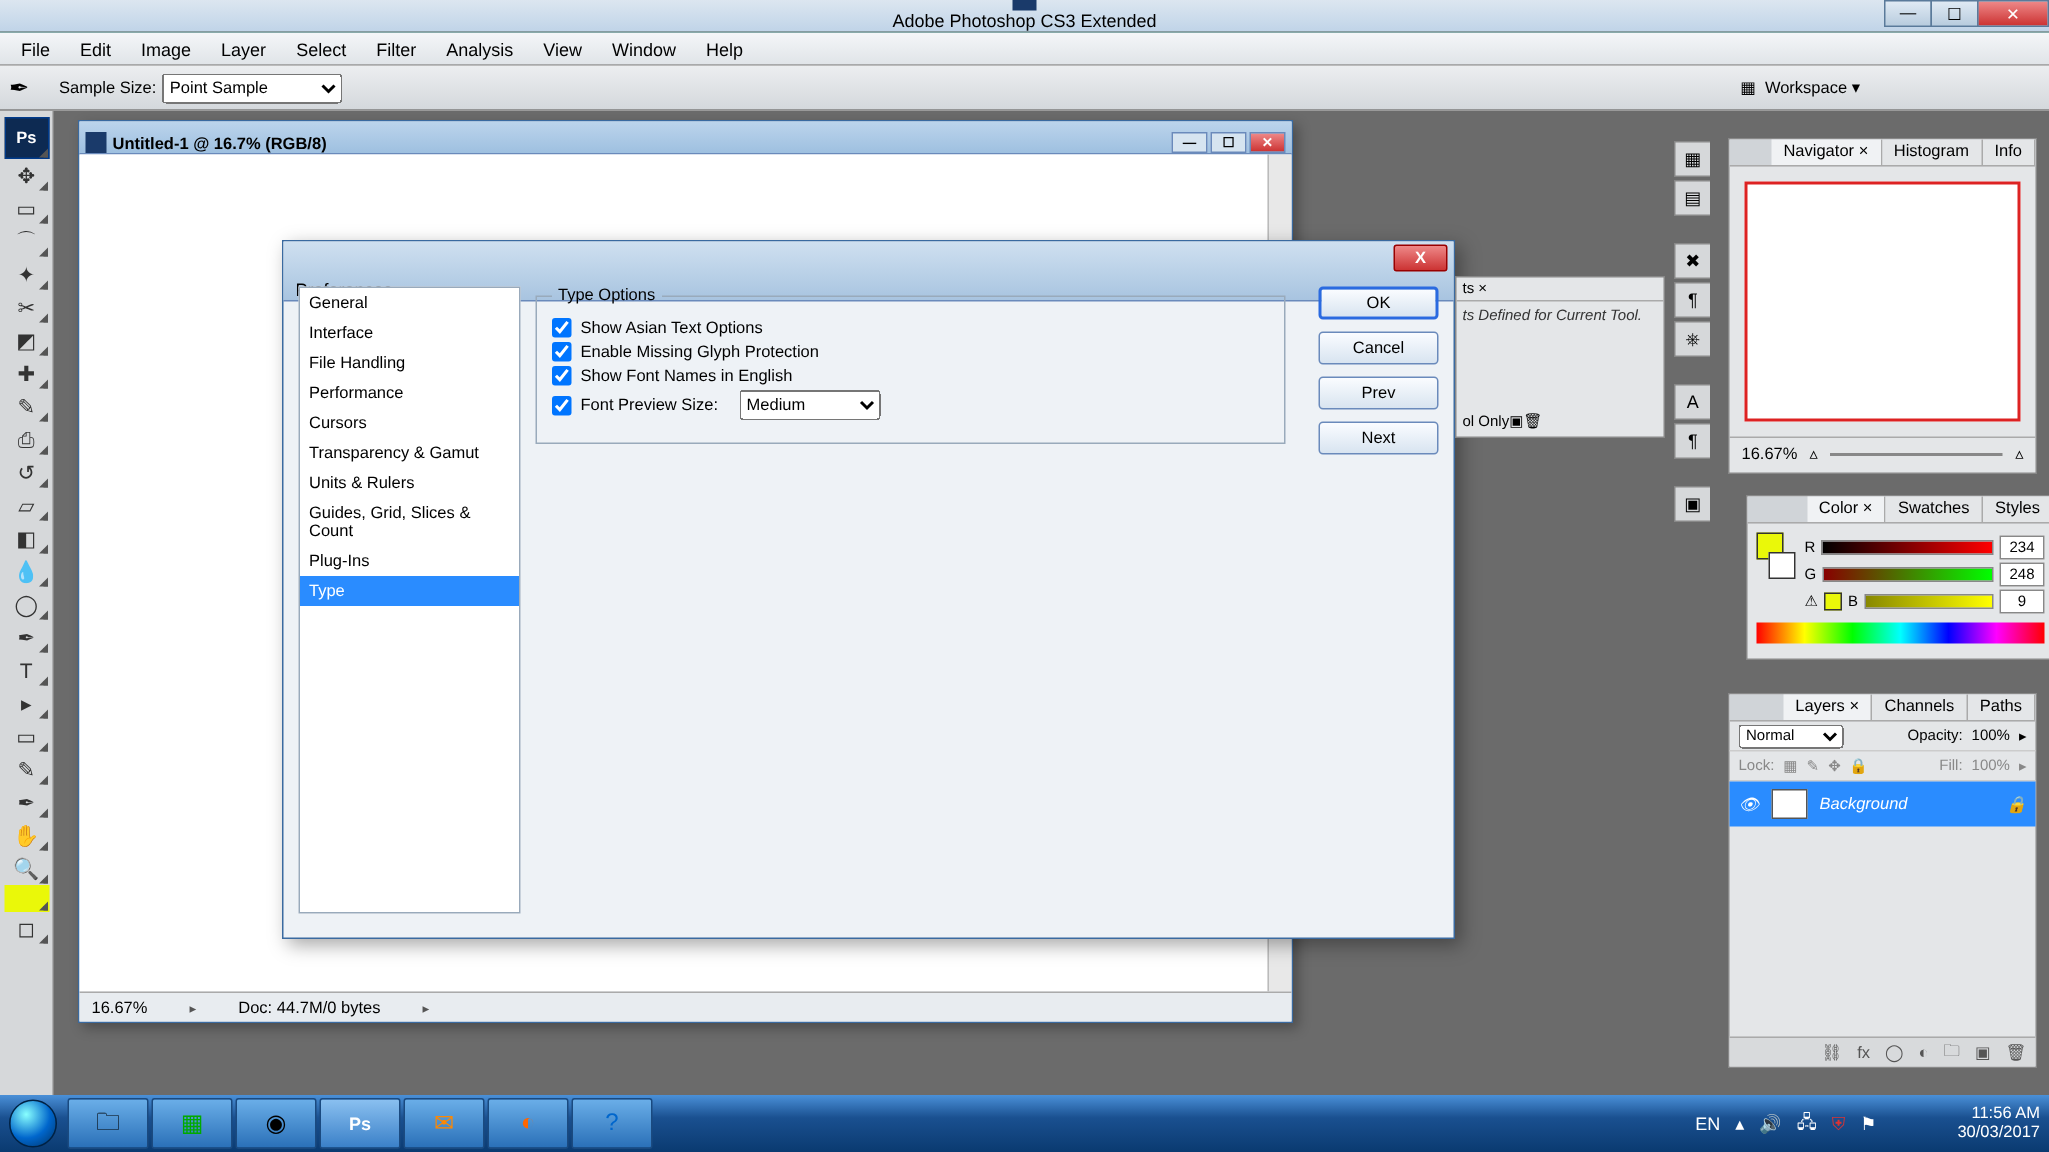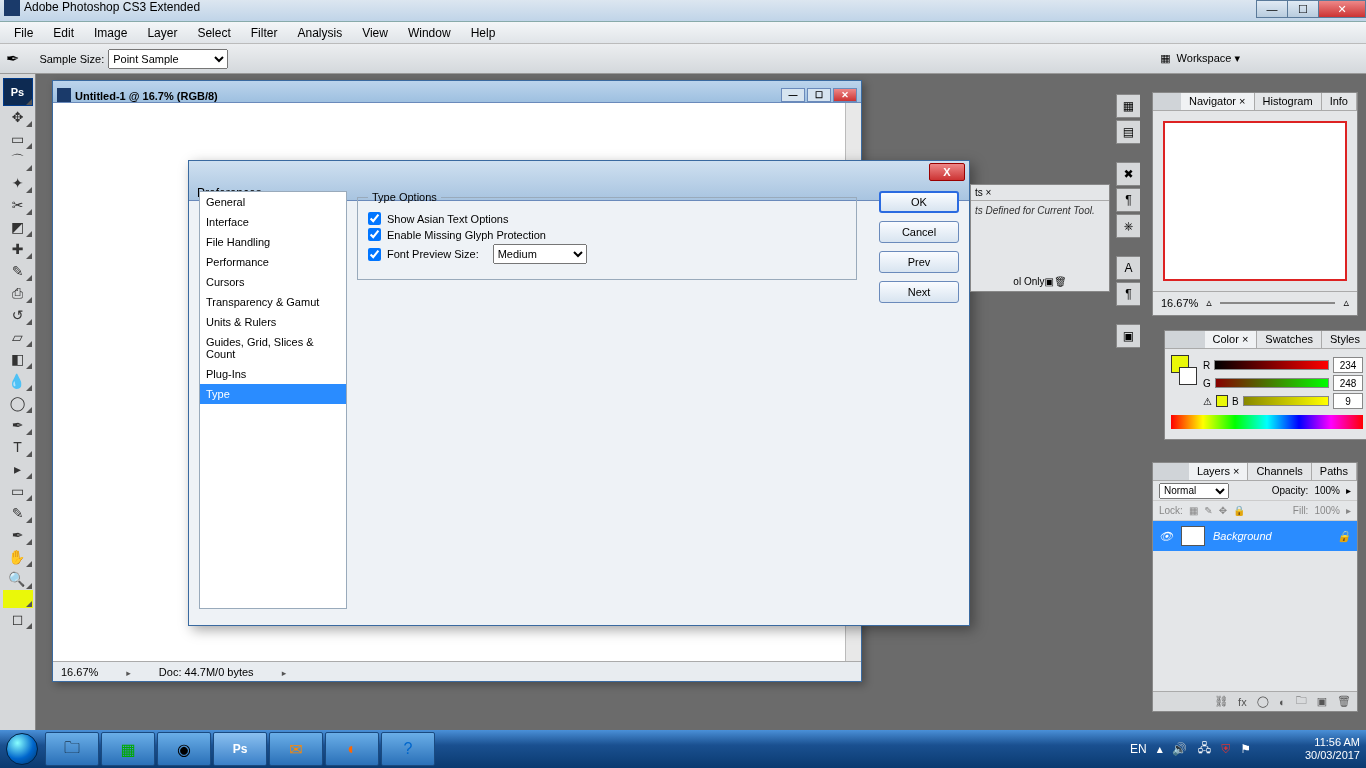--- a/index.html
+++ b/index.html
@@ -1,17 +1,17 @@
 <!DOCTYPE html>
 <html><head>
 <meta charset="utf-8">
 <style>
 * { box-sizing: border-box; margin: 0; padding: 0; font-family: "Segoe UI", Tahoma, sans-serif; }
 html, body { width: 1366px; height: 768px; overflow: hidden; background: #4a4a4a; }
-.titlebar { height: 22px; background: linear-gradient(#dce6f0,#c0d4e8); display:flex; font-size:12px; border-bottom:1px solid #8aa; }
+.titlebar { height: 22px; background: linear-gradient(#dce6f0,#c0d4e8); display:flex; align-items:center; font-size:12px; border-bottom:1px solid #8aa;flex-direction:column; }
 .titlebar .ic { width:16px; height:16px; background:#1a3a6a; margin:0 4px; display:inline-block; }
 .winbtns { position:absolute; right:0; top:0; display:flex; }
 .winbtns span { width:32px; height:18px; display:flex; align-items:center; justify-content:center; font-size:11px; border:1px solid #5a7a9a; background:linear-gradient(#e0eaf4,#b8ccde); margin-left:-1px; }
 .winbtns .close { background:linear-gradient(#e88,#c33); color:#fff; width:48px;}
 .menubar { height:22px; background:linear-gradient(#f4f6f8,#e0e4e8); display:flex; align-items:center; font-size:12px; padding:0 4px; border-bottom:1px solid #bbb; }
 .menubar span { padding:0 10px; }
 .optionsbar { height:30px; background:linear-gradient(#eceef0,#d4d8dc); display:flex; align-items:center; font-size:11px; padding:0 6px; border-bottom:1px solid #999; }
 .optionsbar .lbl { margin-left:20px; margin-right:4px;}
 .optionsbar select { font-size:11px; width:120px; height:20px; }
 .optionsbar .workspace { margin-left:auto; margin-right:120px; display:flex; align-items:center; gap:6px;}
@@ -48,21 +48,21 @@
 .prefbtns{position:absolute; right:0; top:0; width:80px; display:flex; flex-direction:column; gap:8px;}
 .prefbtns button{height:22px; font-size:11px; background:linear-gradient(#fafcff,#d8e4f0); border:1px solid #6a8abb; border-radius:3px;}
 .prefbtns button.ok{border:2px solid #2a6ae0;}
 
 .paltabs{position:absolute; left:1116px; top:0; width:26px; height:300px; display:flex; flex-direction:column; gap:2px; padding-top:20px;}
 .paltabs .ptab{width:24px;height:24px;background:#d6d8da;border:1px solid #888;border-right:none;display:flex;align-items:center;justify-content:center;font-size:12px;}
 
 .tpfrag{position:absolute; left:970px; top:110px; width:140px; height:108px; background:#e4e6e8; border:1px solid #888; font-size:10px;}
 .tpfrag .th{height:16px;border-bottom:1px solid #aaa;padding:2px 4px;}
 .tpfrag .trow{padding:4px;font-style:italic;color:#333;}
-.tpfrag .tb{position:absolute;bottom:4px;left:4px;right:4px;display:flex;justify-content:center;align-items:center;margin-top:32px;}
+.tpfrag .tb{position:absolute;bottom:4px;left:4px;right:4px;display:flex;justify-content:flex-start;align-items:center;margin-top:32px;}
 
 .panel{position:absolute;background:#e4e6e8;border:1px solid #888;font-size:11px;}
 .panel .tabs{height:18px;display:flex;border-bottom:1px solid #aaa;background:#d0d4d8;justify-content:flex-end;}
 .panel .tabs span{padding:2px 8px;border-right:1px solid #aaa;background:#e4e6e8;}
 .panel .tabs span.act{background:#f0f2f4;}
 .nav{left:1152px;top:18px;width:206px;height:224px;}
 .nav .thumb{margin:10px;height:160px;border:2px solid #d22;background:#fff;}
 .nav .nz{display:flex;align-items:center;gap:8px;padding:0 8px;height:22px;border-top:1px solid #aaa;}
 
 .colp{left:1152px;top:256px;width:206px;height:110px;margin-left:12px;}
@@ -200,20 +200,24 @@
           <div class="chkrow">
               <input type="checkbox" checked="" style="">
               <span>Show Asian Text Options</span>
             </div>
           <div class="chkrow">
               <input type="checkbox" checked="" style="">
               <span>Enable Missing Glyph Protection</span>
             </div>
           <div class="chkrow">
               <input type="checkbox" checked="" style="">
+              <span>Show Font Names in English</span>
+            </div>
+          <div class="chkrow">
+              <input type="checkbox" checked="" style="">
               <span>Font Preview Size:</span>
             <select><option>Medium</option></select>
           </div>
         </fieldset>
       </div>
       <div class="prefbtns">
         <button class="ok">OK</button>
         <button>Cancel</button>
         <button>Prev</button>
         <button>Next</button>

